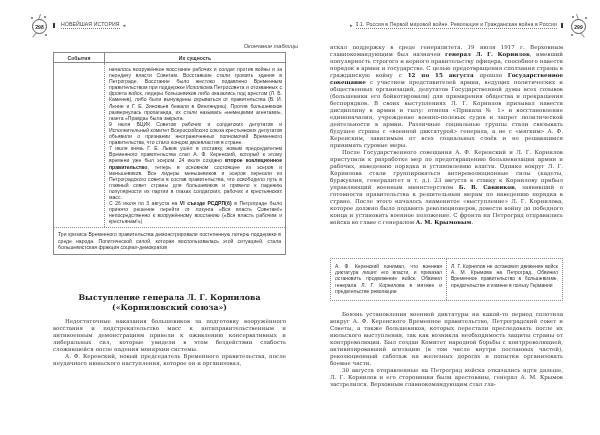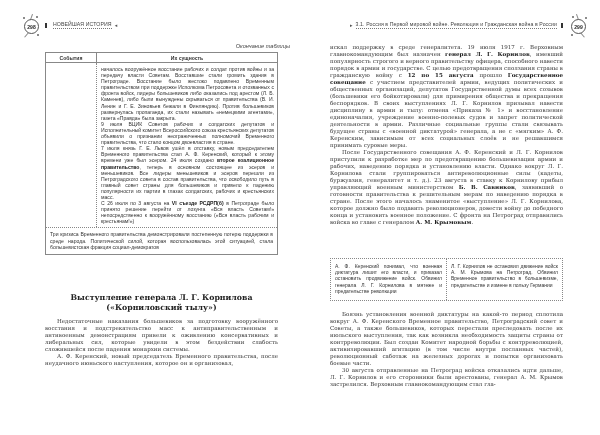--- a/index.html
+++ b/index.html
@@ -1,20 +1,20 @@
 <!DOCTYPE html>
 <html><head>
 <meta charset="utf-8">
 <style>
   * { box-sizing: border-box; margin: 0; padding: 0; }
   html, body { width: 600px; height: 435px; background: #ffffff; overflow: hidden; }
   body { position: relative; font-family: "DejaVu Serif", serif; color: #2a2a2a; }
 
   .page { position: absolute; top: 0; height: 435px; width: 300px; }
-  .page-left { left: 8px; }
+  .page-left { left: 16px; }
   .page-right { left: 300px; }
 
   
   .run-head { position: absolute; top: 14px; display: flex; align-items: center; font-family: "Liberation Sans", sans-serif; font-size: 5.2px; color: #444; letter-spacing: 0.1px; }
   .page-left .run-head { left: 14px; }
   .page-right .run-head { right: 12px; }
   .badge { position: relative; width: 22px; height: 22px; }
   .badge .ring { position: absolute; left: 2px; top: 5px; width: 15px; height: 15px; border: 1px solid #555; border-radius: 50%; background: #fff; font-size: 5px; font-weight: bold; display: flex; align-items: center; justify-content: center; font-family: "Liberation Sans", sans-serif; color: #222; }
   .badge .spark { position: absolute; width: 2px; height: 2px; background: #666; border-radius: 50%; }
   .badge .ray { position: absolute; width: 1px; height: 6px; background: #888; }
@@ -82,21 +82,21 @@
         <p><span>9 июля ВЦИК Советов рабочих и солдатских депутатов и Исполнительный комитет Всероссийского союза крестьянских депутатов объявили о признании неограниченных полномочий Временного правительства, что стало концом двоевластия в стране.</span></p>
         <p><span>7 июля князь Г. Е. Львов ушёл в отставку, новым председателем Временного правительства стал А. Ф. Керенский, который к этому времени уже был эсером. 24 июля создано </span><b>второе коалиционное правительство</b><span>, теперь в основном состоящее из эсеров и меньшевиков. Все лидеры меньшевиков и эсеров перешли из Петроградского совета в состав правительства, что освободило путь в главный совет страны для большевиков и привело к падению популярности их партии в глазах солдатских, рабочих и крестьянских масс.</span></p>
         <p><span>С 26 июля по 3 августа на </span><b>VI съезде РСДРП(б)</b><span> в Петрограде было принято решение перейти от лозунга «Вся власть Советам!» непосредственно к вооружённому восстанию («Вся власть рабочим и крестьянам!»)</span></p>
       </div>
     </div>
     <div class="summary">Три кризиса Временного правительства демонстрировали постепенную потерю поддержки в среде народа. Политической силой, которая воспользовалась этой ситуацией, стала большевистская фракция социал-демократов</div>
   </div>
 
   <div class="section-title">
     <div>Выступление генерала Л. Г. Корнилова</div>
-    <div>(«Корниловский тылу»)</div>
+    <div>(«Корниловский союза»)</div>
   </div>
 
   <div class="body-left">
     <p>Недостаточные наказания большевиков за подготовку вооружённого восстания и подстрекательство масс к антиправительственным и антивоенным демонстрациям привели к оживлению консервативных и либеральных сил, которые увидели в этом бездействии слабость сложившейся после падения монархии системы.</p>
     <p>А. Ф. Керенский, новый председатель Временного правительства, после неудачного июньского наступления, которое он и организовал,</p>
   </div>
 </div>
 
 <div class="page page-right">
   <div class="run-head">

